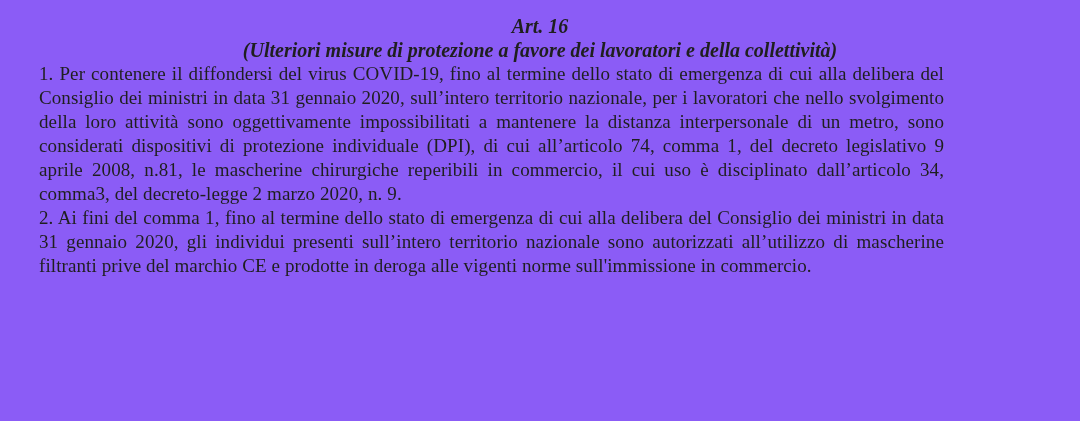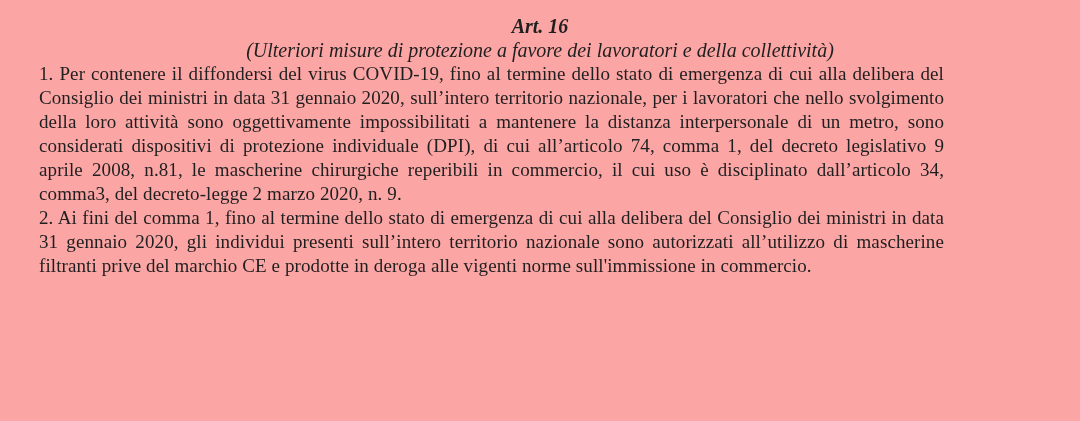--- a/index.html
+++ b/index.html
@@ -4,36 +4,36 @@
 <style>
   html, body {
     margin: 0;
     padding: 0;
     background: #ffffff;
   }
   .page {
     position: relative;
     width: 1080px;
     height: 421px;
-    background: #fca5a5;
+    background: #8b5cf6;
     overflow: hidden;
     font-family: "Liberation Serif", "DejaVu Serif", serif;
     color: #1f1f1f;
   }
   .doc-title {
     padding-top: 14px;
     text-align: center;
     font-weight: bold;
     font-style: italic;
     font-size: 20px;
     line-height: 24px;
   }
   .doc-subtitle {
     text-align: center;
-    font-weight: normal;
+    font-weight: bold;
     font-style: italic;
     font-size: 20px;
     line-height: 24px;
   }
   .doc-body {
     margin: 0 136px 0 39px; 
   }
   .doc-body p {
     margin: 0;
     font-size: 19px;

